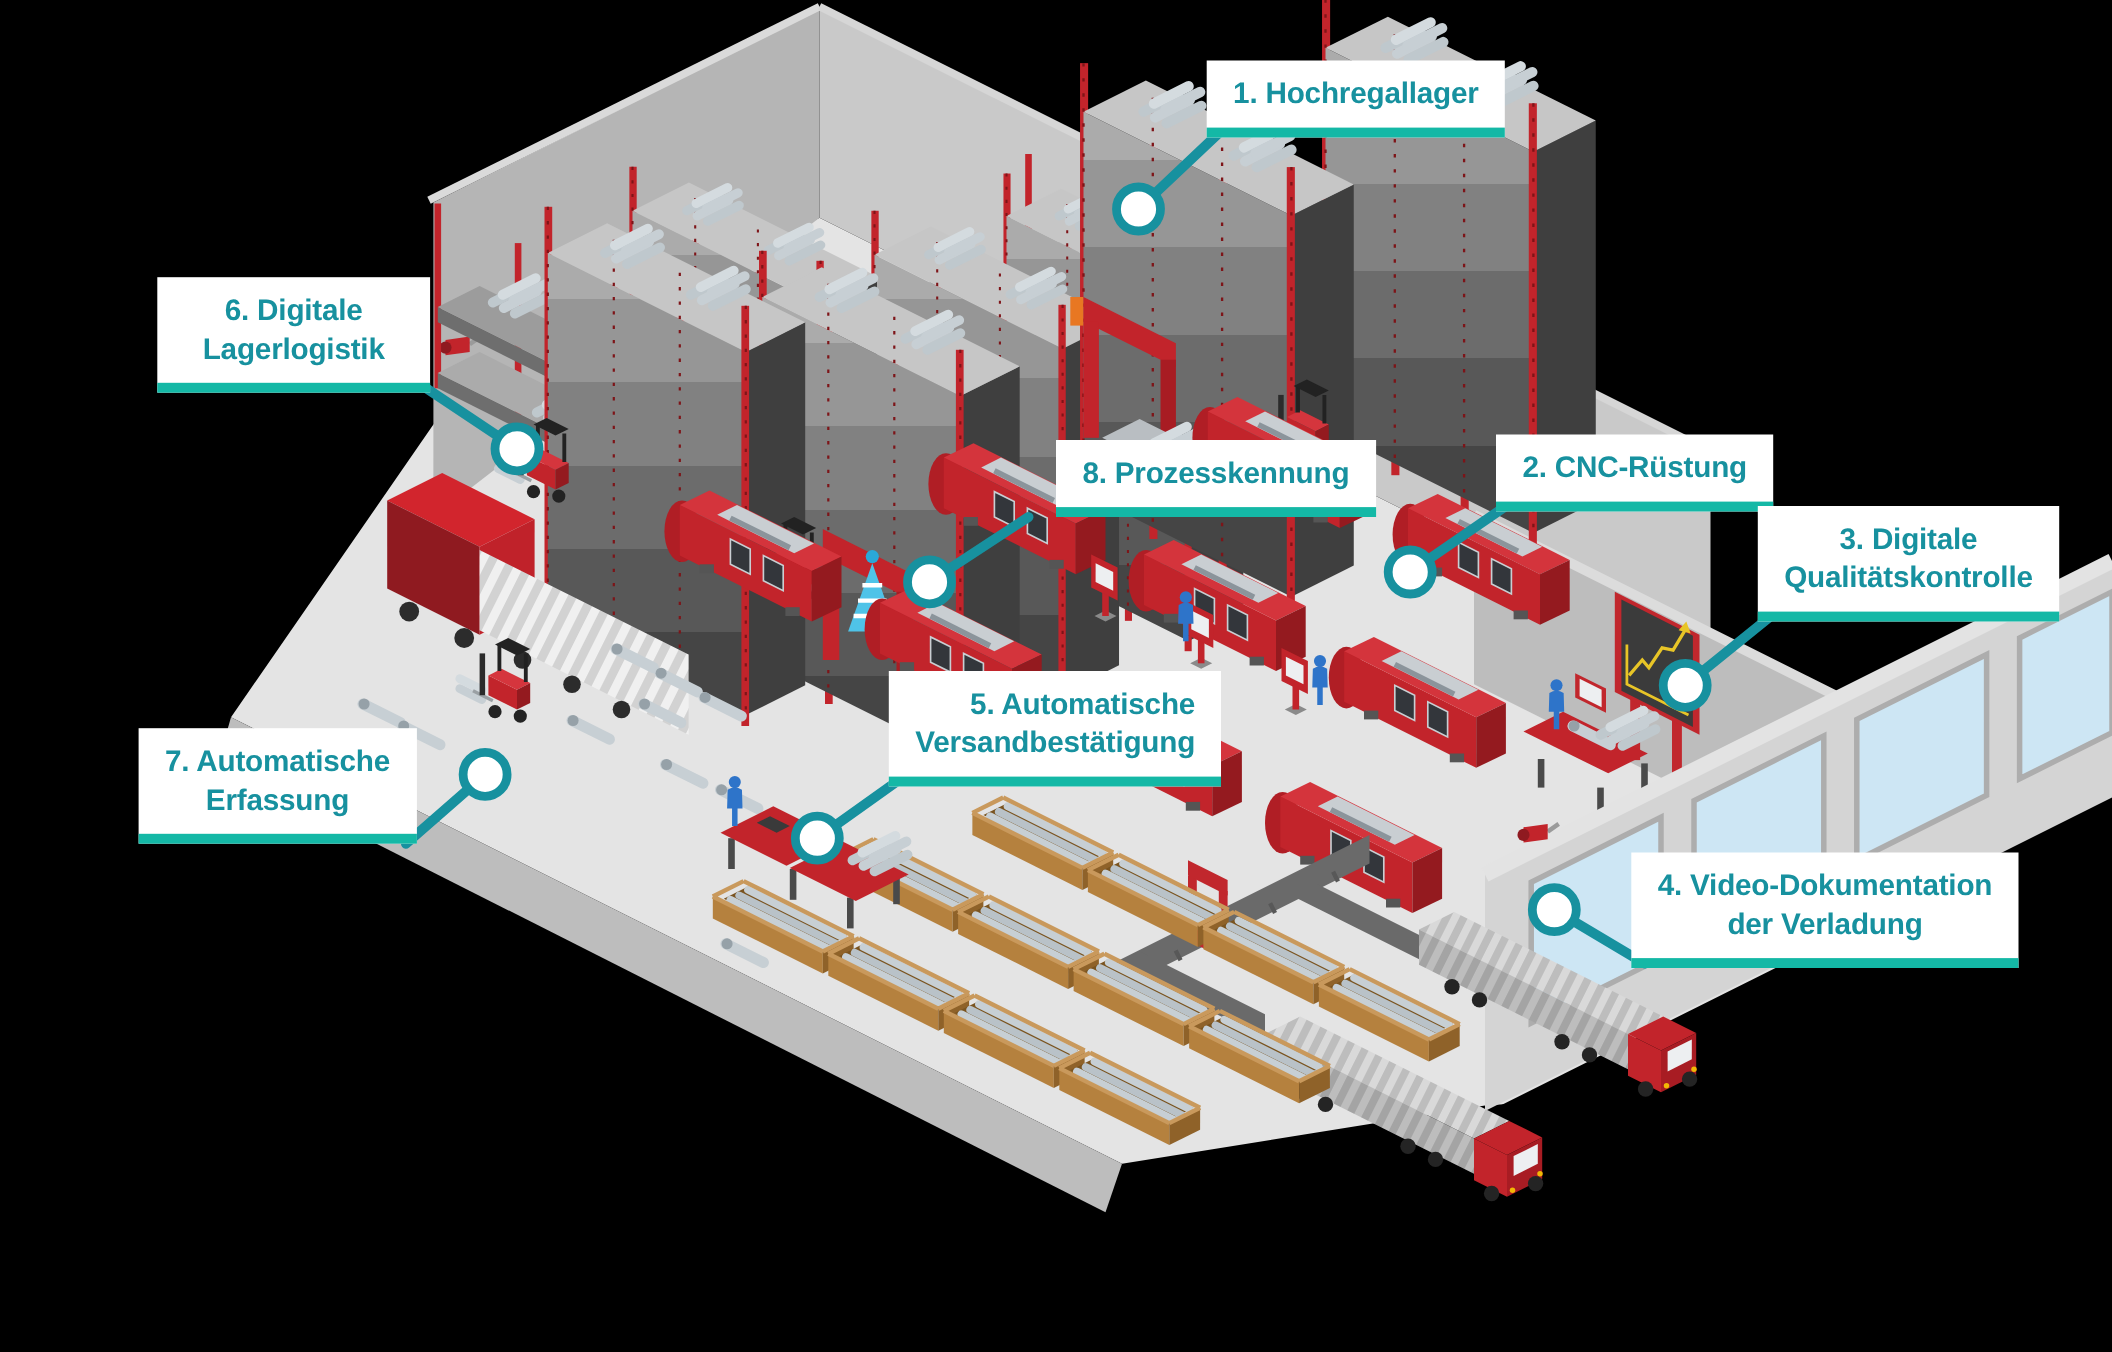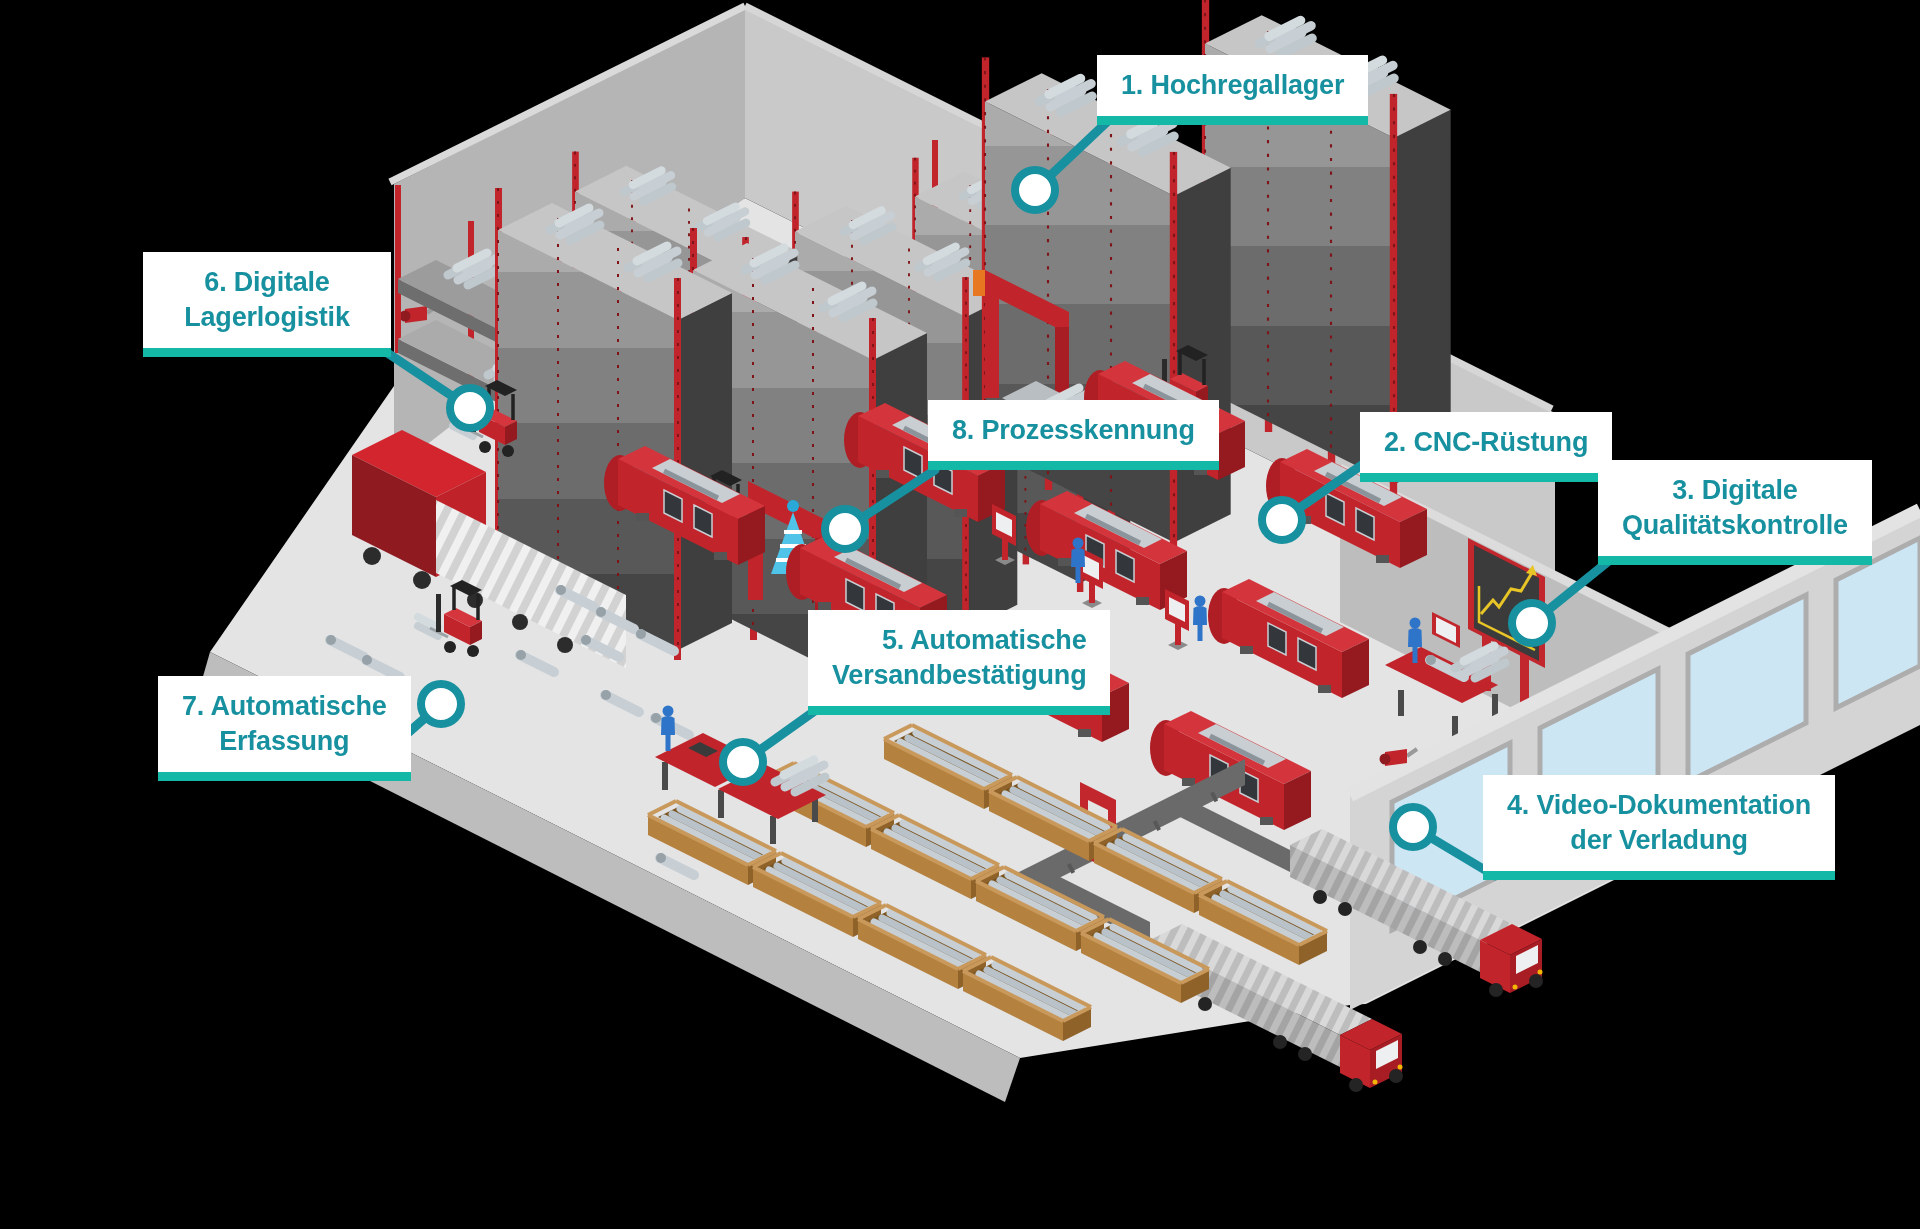--- a/index.html
+++ b/index.html
@@ -345,26 +345,26 @@
     <circle cx="1532" cy="623" r="20"></circle>
     <circle cx="1413" cy="827" r="20"></circle>
     <circle cx="743" cy="762" r="20"></circle>
     <circle cx="470" cy="408" r="20"></circle>
     <circle cx="441" cy="704" r="20"></circle>
     <circle cx="845" cy="529" r="20"></circle>
   </g>
 </svg>
 
 <div class="callout" style="left:1097px;top:55px;">1. Hochregallager</div>
-<div class="callout" style="left:1360px;top:412px;">2. CNC-Rüstung</div>
+<div class="callout" style="left:1360px;top:395px;">2. CNC-Rüstung</div>
 <div class="callout" style="left:1598px;top:460px;">3. Digitale
 Qualitätskontrolle</div>
 <div class="callout" style="left:1483px;top:775px;">4. Video-Dokumentation
 der Verladung</div>
 <div class="callout" style="left:808px;top:610px;text-align:right;">5. Automatische
 Versandbestätigung</div>
 <div class="callout" style="left:143px;top:252px;min-width:200px;">6. Digitale
 Lagerlogistik</div>
-<div class="callout" style="left:126px;top:676px;min-width:200px;margin-left:32px;">7. Automatische
+<div class="callout" style="left:126px;top:662px;min-width:200px;">7. Automatische
 Erfassung</div>
-<div class="callout" style="left:928px;top:400px;">8. Prozesskennung</div>
+<div class="callout" style="left:960px;top:400px;">8. Prozesskennung</div>
 
 </div>
 
 </body></html>

